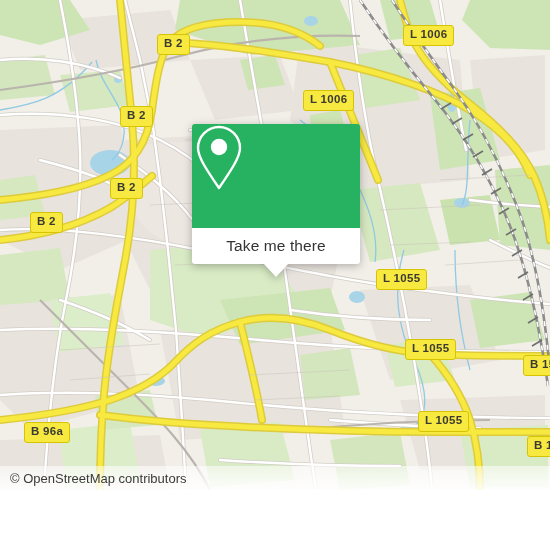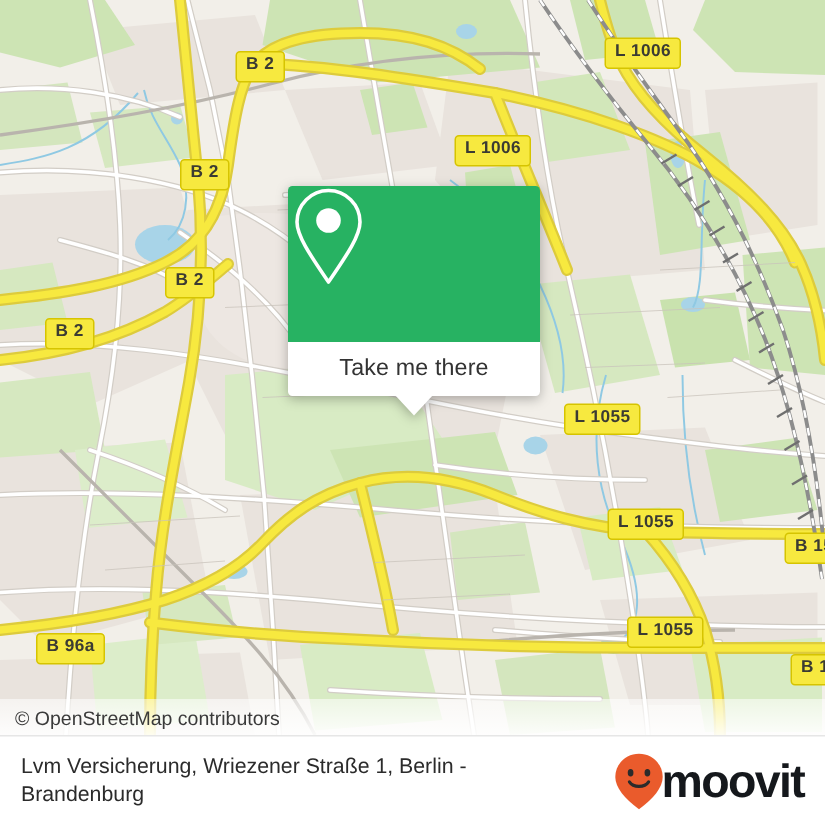--- a/index.html
+++ b/index.html
@@ -356,26 +356,14 @@
         <span id="callout-label">Take me there</span>
       </div>
       <div id="callout-tail"></div>
     </div>
 
     <div id="attribution">
       <span id="attribution-text">© OpenStreetMap contributors</span>
     </div>
   </div>
 
-  <div id="bottombar">
-    <div id="place-title">Lvm Versicherung, Wriezener Straße 1, Berlin - Brandenburg</div>
-    <div id="brand">
-      <svg id="brand-mark" width="34" height="40" viewBox="0 0 34 40">
-        <path d="M17 1.5 C8.2 1.5 1.2 8.4 1.2 17 C1.2 24 7.5 31.5 17 38.5 C26.5 31.5 32.8 24 32.8 17 C32.8 8.4 25.8 1.5 17 1.5 Z" fill="#ea5b2c"></path>
-        <ellipse cx="11.4" cy="14.2" rx="1.9" ry="2.5" fill="#2b2b2b"></ellipse>
-        <ellipse cx="22.6" cy="14.2" rx="1.9" ry="2.5" fill="#2b2b2b"></ellipse>
-        <path d="M10.6 20.2 C13.2 24.2 20.8 24.2 23.4 20.2" fill="none" stroke="#2b2b2b" stroke-width="2.1" stroke-linecap="round"></path>
-      </svg>
-      <span id="brand-name">moovit</span>
-    </div>
-  </div>
 
 </div>
 
 </body></html>

